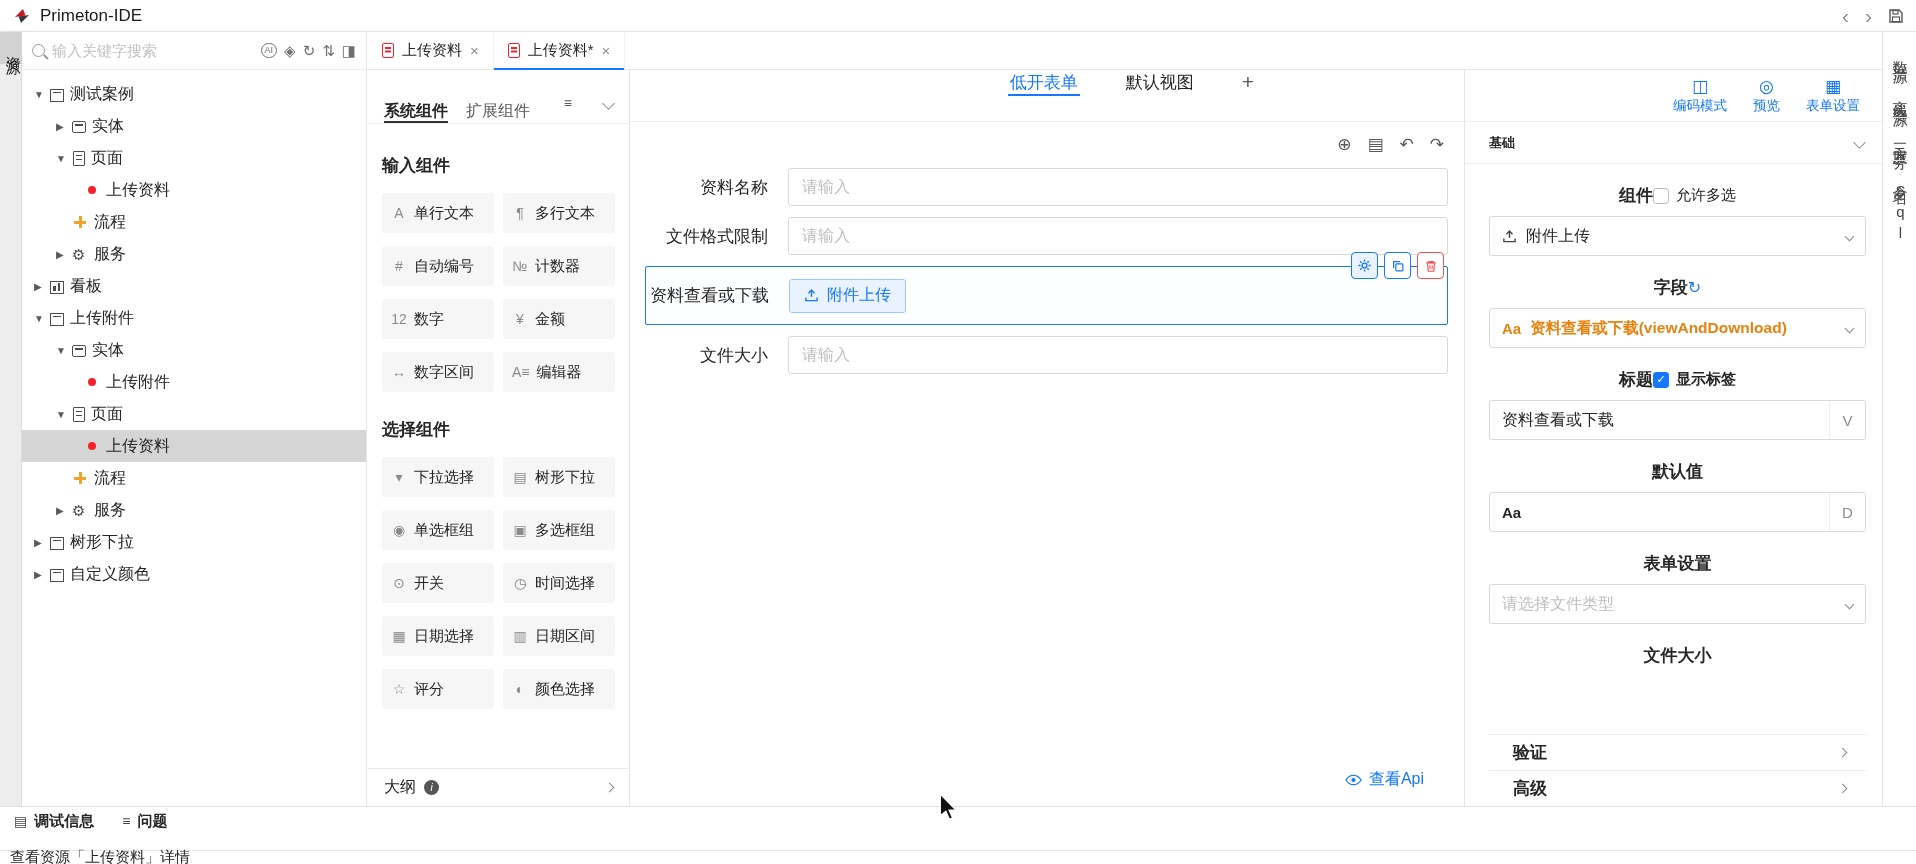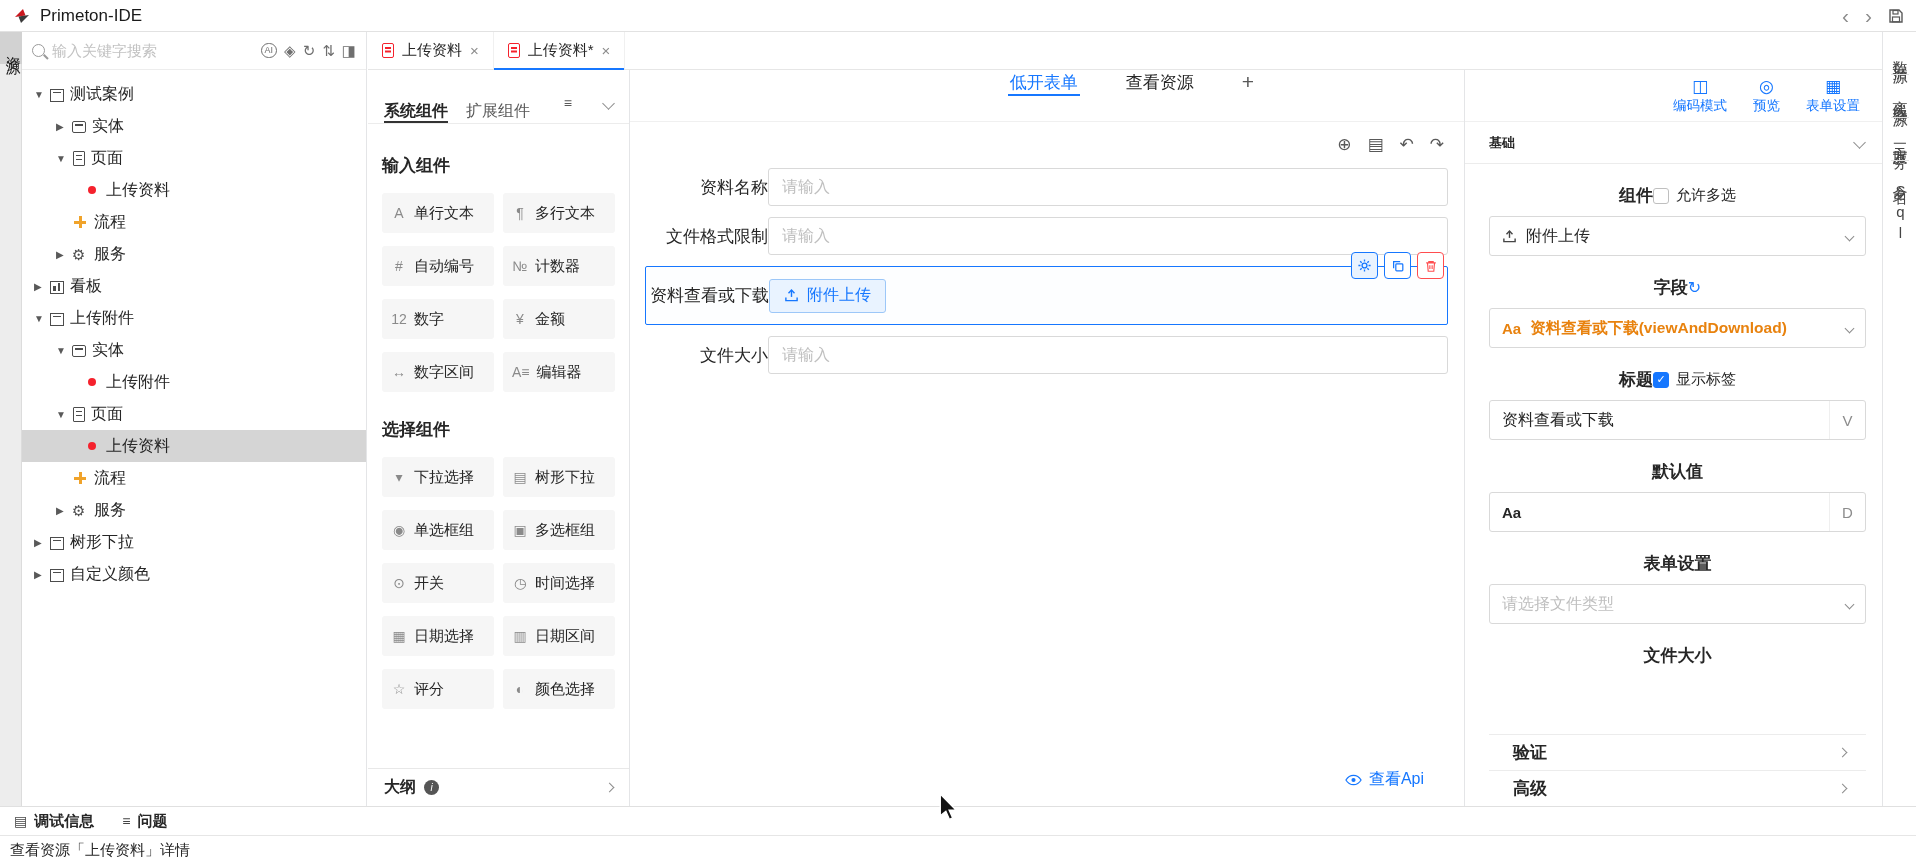--- a/index.html
+++ b/index.html
@@ -79,37 +79,37 @@
   .chev.sm{width:7px;height:7px}
   .pal-chev{margin-left:14px;margin-bottom:15px}
   .pal-body{flex:1;padding:0 14px;overflow:hidden}
   .sec-title{font-size:17px;font-weight:700}
   .st1{margin:30px 0 16px}
   .st2{margin:26px 0 16px}
   .pgrid{display:grid;grid-template-columns:1fr 1fr;gap:13px 9px}
   .pbtn{height:40px;background:#f6f6f6;border-radius:3px;display:flex;align-items:center;padding:0 9px;gap:7px;font-size:15px;color:#262626;cursor:grab}
   .picon{color:#8a8a8a;font-size:14px;min-width:16px;text-align:center;flex:none}
   .pal-footer{height:38px;border-top:1px solid #e8e8e8;display:flex;align-items:center;padding:0 16px;gap:8px;flex:none;margin-top:auto}
-  .outline-label{font-weight:700;font-size:16px}
+  .outline-label{font-weight:400;font-size:16px}
   .info-i{width:15px;height:15px;border-radius:50%;background:#555;color:#fff;font-size:10px;display:flex;align-items:center;justify-content:center}
   .info-i::before{content:"i";font-style:italic}
   .pal-footer .chev{margin-left:auto}
 
   
   .canvas{position:absolute;left:630px;top:70px;width:834px;height:736px;background:#fff}
   .view-row{height:52px;border-bottom:1px solid #f0f0f0;display:flex;align-items:flex-start;justify-content:center}
   .view-group{display:flex;gap:44px;align-items:stretch;transform:translateX(85px)}
   .vtab{font-size:17px;color:#262626;display:flex;align-items:center;border-bottom:2.5px solid transparent;padding:0 2px}
   .vtab.active{color:#1677ff;border-bottom-color:#1677ff}
   .vtab.plus{font-size:21px;color:#595959}
   .canvas-toolbar{height:44px;display:flex;align-items:center;justify-content:flex-end;gap:16px;padding:0 20px;color:#595959;font-size:17px}
   .cticon{line-height:1}
   .form{padding:2px 16px 0 15px;position:relative}
   .frow{display:flex;align-items:center;margin-bottom:11px}
-  .flabel{width:123px;text-align:right;font-size:17px;color:#262626;margin-right:0;flex:none;white-space:nowrap}
+  .flabel{width:123px;text-align:right;font-size:17px;color:#262626;margin-right:20px;flex:none;white-space:nowrap}
   .finput{flex:1;height:38px;border:1px solid #d9d9d9;border-radius:3px;display:flex;align-items:center;padding:0 13px;background:#fff}
   .finput input{border:0;outline:0;width:100%;font-size:16px;color:#262626}
   .finput input::placeholder{color:#bfbfbf}
   .sel-row{position:relative;border:1px solid #1677ff;border-radius:2px;height:59px;display:flex;align-items:center;margin-bottom:11px;background:#fdfeff}
   .upload-btn{height:34px;border:1px solid #9cc7f8;background:#e9f3ff;color:#1677ff;border-radius:3px;display:flex;align-items:center;gap:8px;padding:0 14px;font-size:16px;cursor:pointer}
   .sel-actions{position:absolute;top:-15px;right:3px;display:flex;gap:6px}
   .act{width:27px;height:27px;border-radius:4px;background:#fff;display:flex;align-items:center;justify-content:center;cursor:pointer}
   .act.gear{border:1px solid #1677ff;background:#e9f3ff}
   .act.copy{border:1px solid #1677ff}
   .act.del{border:1px solid #ff4d4f}
@@ -123,21 +123,21 @@
   .pact .l{font-size:13.5px}
   .props-head{height:42px;border-bottom:1px solid #ececec;display:flex;align-items:center;padding:0 18px 0 24px;font-size:13px;font-weight:700;flex:none}
   .props-head .chev{margin-left:auto}
   .props-body{flex:1;padding:0 16px 0 24px;display:flex;flex-direction:column;overflow:hidden}
   .prow-label{display:flex;align-items:center;justify-content:center;margin:20px 0 9px}
   .plabel{font-size:17px;font-weight:700}
   .right-mini{display:flex;align-items:center;gap:7px;font-size:15px;color:#262626}
   .cb{width:16px;height:16px;border:1px solid #bfbfbf;border-radius:3px;background:#fff;flex:none}
   .cb.checked{background:#1677ff;border-color:#1677ff;display:flex;align-items:center;justify-content:center}
   .cb.checked::after{content:"✓";color:#fff;font-size:11px}
-  .bold{font-weight:400}
+  .bold{font-weight:700}
   .pselect{height:40px;border:1px solid #d9d9d9;border-radius:3px;display:flex;align-items:center;padding:0 0 0 12px;gap:9px;font-size:16px;background:#fff}
   .pselect .grow{flex:1;min-width:0;white-space:nowrap;overflow:hidden;text-overflow:ellipsis}
   .pselect .chev{margin:0 12px 0 6px}
   .pselect input{border:0;outline:0;flex:1;font-size:16px;color:#262626;min-width:0}
   .suffix-box{border-left:1px solid #efefef;align-self:stretch;display:flex;align-items:center;justify-content:center;min-width:36px;color:#8c8c8c;font-size:15px;gap:4px;padding:0 8px;flex:none}
   .sync{color:#1677ff;font-size:16px}
   .sync::before{content:"↻"}
   .aa{font-weight:700;font-size:15px}
   .orange{color:#e8820e}
   .orange-text{color:#e8820e;font-weight:600;font-size:15.5px}
@@ -147,21 +147,21 @@
 
   
   .rightdock{position:absolute;right:0;top:32px;width:34px;height:774px;border-left:1px solid #e4e5e7;background:#fff;display:flex;flex-direction:column;align-items:center;padding-top:8px}
   .rd-item{writing-mode:vertical-rl;text-orientation:upright;font-size:15px;letter-spacing:4px;color:#454545;padding:9px 0;cursor:pointer}
   .rd-sep{width:18px;height:1px;background:#e3e3e3;margin:4px 0}
 
   
   .bottombar{position:absolute;left:0;bottom:29px;width:1916px;height:29px;border-top:1px solid #e0e0e0;background:#fff;display:flex;align-items:center;padding:0 14px;gap:28px;z-index:5}
   .bb-item{display:flex;align-items:center;gap:7px;font-size:15px;font-weight:600;cursor:pointer}
   .bb-item .bi{color:#454545;font-size:14px;font-weight:400}
-  .statusbar{position:absolute;left:0;bottom:0;width:1916px;height:29px;border-top:1px solid #e6e6e6;background:#fff;display:flex;align-items:center;padding:0 10px;font-size:15px;color:#262626;z-index:5}
+  .statusbar{position:absolute;left:0;bottom:0;width:1916px;height:14px;border-top:1px solid #e6e6e6;background:#fff;display:flex;align-items:center;padding:0 10px;font-size:15px;color:#262626;z-index:5}
 
   .cursor{position:absolute;left:938px;top:794px;z-index:99;pointer-events:none}
 </style>
 </head>
 <body>
 
 <div class="titlebar">
   <svg class="logo" viewBox="0 0 20 20">
       <path d="M3 11 L11 3 L13.5 9.5 Z" fill="#c9171e"></path>
       <path d="M17 9 L9 17 L6.5 10.5 Z" fill="#3a3a3a"></path>
@@ -377,21 +377,21 @@
     <span class="outline-label">大纲</span>
     <span class="info-i"></span>
     <span class="chev right sm"></span>
   </div>
 </div>
 
 <div class="canvas">
   <div class="view-row">
     <div class="view-group">
       <span class="vtab active">低开表单</span>
-      <span class="vtab">查看资源</span>
+      <span class="vtab">默认视图</span>
       <span class="vtab plus">+</span>
     </div>
   </div>
   <div class="canvas-toolbar">
     <span class="cticon">⊕</span>
     <span class="cticon">▤</span>
     <span class="cticon">↶</span>
     <span class="cticon">↷</span>
   </div>
   <div class="form">

